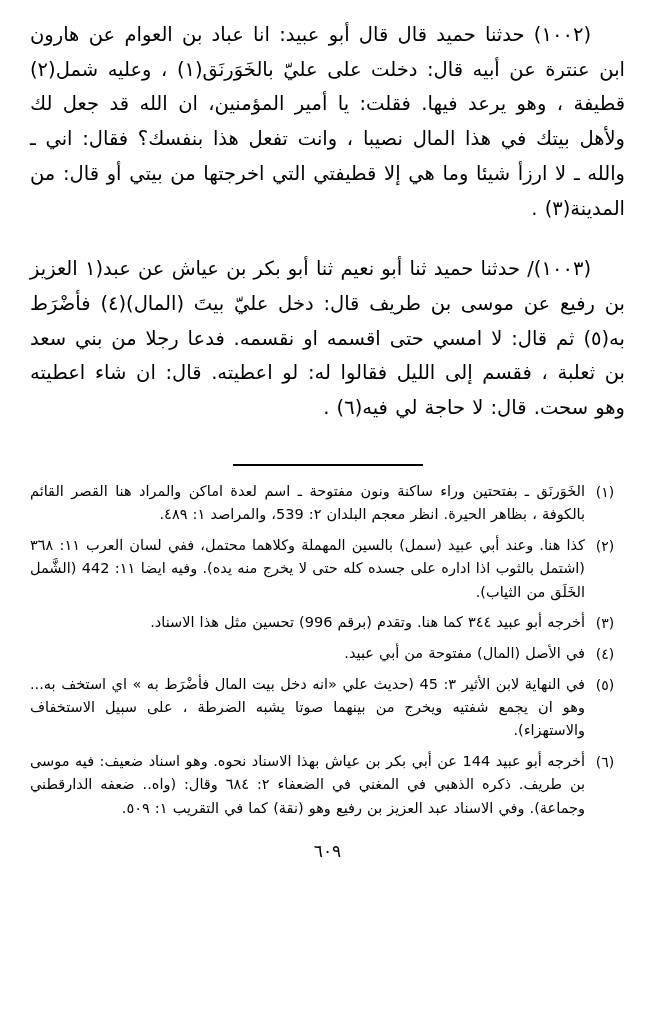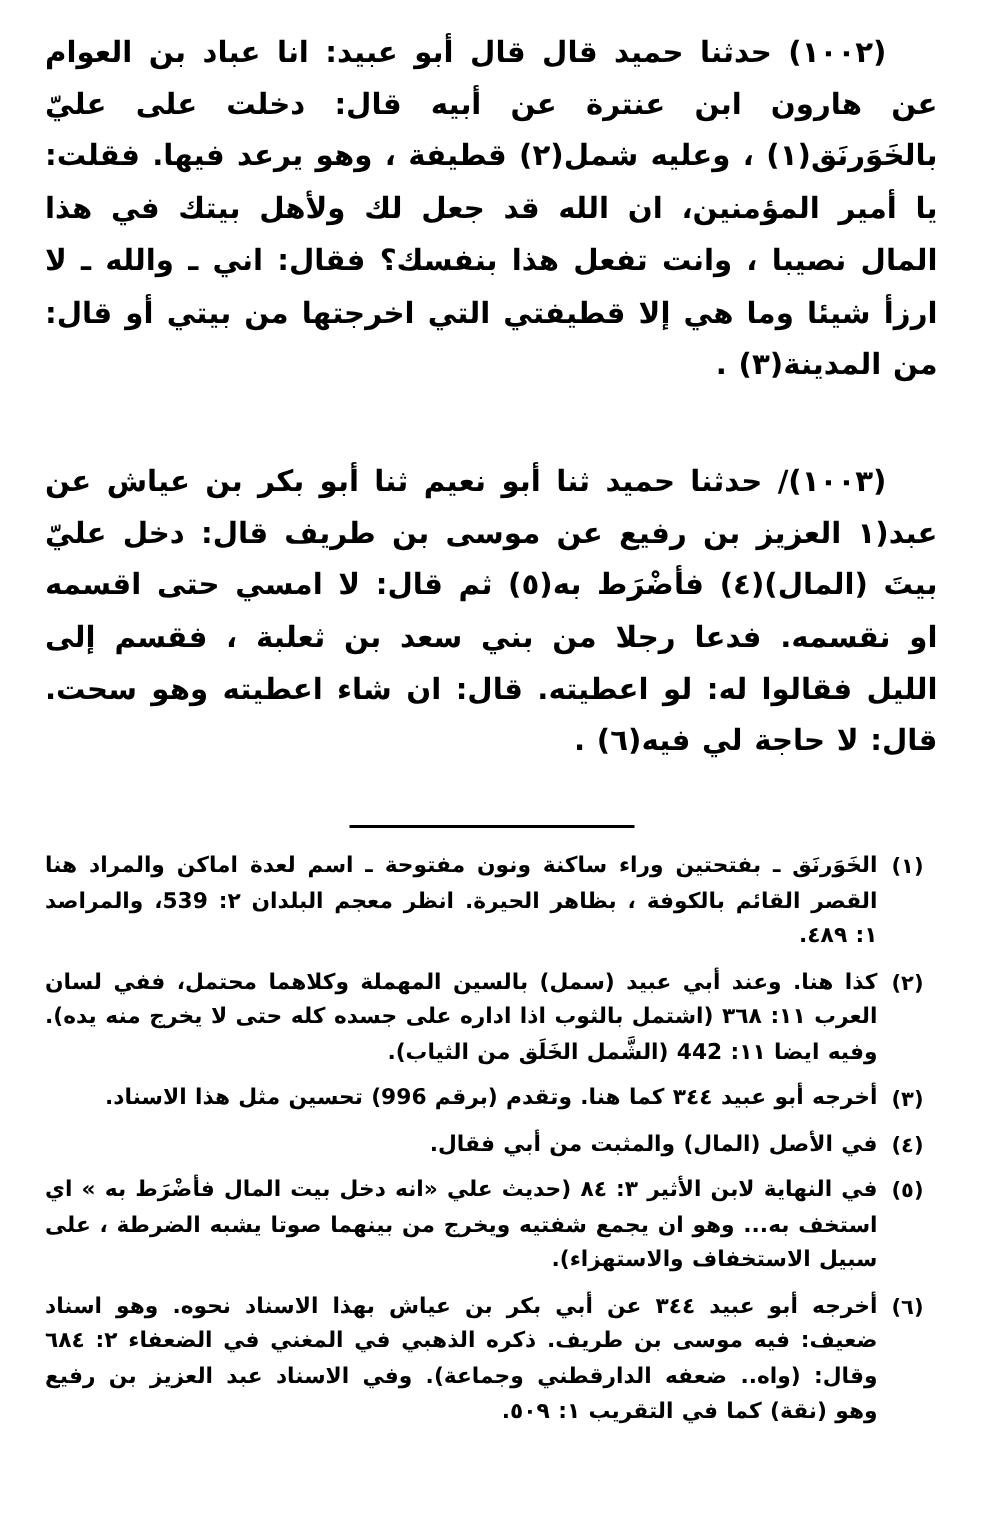--- a/index.html
+++ b/index.html
@@ -16,40 +16,39 @@
     overflow: hidden;
   }
   .page {
     width: 661px;
     height: 812px;
     box-sizing: border-box;
     padding: 18px 36px 10px 30px;
     position: relative;
     display: flex;
     flex-direction: column;
-    font-weight: bold;
   }
   .body-section {
     direction: rtl;
     text-align: justify;
     text-justify: inter-word;
   }
   .para {
     font-size: 19.5px;
     line-height: 1.78;
     margin: 0 0 20px 0;
     text-align: justify;
     text-justify: inter-word;
     word-spacing: 1px;
   }
   .para.first {
     text-indent: 34px;
   }
   .para.second {
-    margin-top: 43px;
+    margin-top: 26px;
     text-indent: 34px;
   }
   .rule-wrap {
     margin: 18px 0 14px 0;
     display: flex;
     justify-content: center;
   }
   .rule {
     width: 190px;
     height: 2px;
@@ -108,26 +107,27 @@
     <div class="note">
       <div class="note-num">(٢)</div>
       <div class="note-text">كذا هنا. وعند أبي عبيد (سمل) بالسين المهملة وكلاهما محتمل، ففي لسان العرب ١١: ٣٦٨ (اشتمل بالثوب اذا اداره على جسده كله حتى لا يخرج منه يده). وفيه ايضا ١١: 442 (الشَّمل الخَلَق من الثياب).</div>
     </div>
     <div class="note">
       <div class="note-num">(٣)</div>
       <div class="note-text">أخرجه أبو عبيد ٣٤٤ كما هنا. وتقدم (برقم 996) تحسين مثل هذا الاسناد.</div>
     </div>
     <div class="note">
       <div class="note-num">(٤)</div>
-      <div class="note-text">في الأصل (المال) والمثبت من أبي فقال.</div>
+      <div class="note-text">في الأصل (المال) مفتوحة من أبي عبيد.</div>
     </div>
     <div class="note">
       <div class="note-num">(٥)</div>
-      <div class="note-text">في النهاية لابن الأثير ٣: ٨٤ (حديث علي «انه دخل بيت المال فأضْرَط به » اي استخف به... وهو ان يجمع شفتيه ويخرج من بينهما صوتا يشبه الضرطة ، على سبيل الاستخفاف والاستهزاء).</div>
+      <div class="note-text">في النهاية لابن الأثير ٣: 45 (حديث علي «انه دخل بيت المال فأضْرَط به » اي استخف به... وهو ان يجمع شفتيه ويخرج من بينهما صوتا يشبه الضرطة ، على سبيل الاستخفاف والاستهزاء).</div>
     </div>
     <div class="note">
       <div class="note-num">(٦)</div>
-      <div class="note-text">أخرجه أبو عبيد ٣٤٤ عن أبي بكر بن عياش بهذا الاسناد نحوه. وهو اسناد ضعيف: فيه موسى بن طريف. ذكره الذهبي في المغني في الضعفاء ٢: ٦٨٤ وقال: (واه.. ضعفه الدارقطني وجماعة). وفي الاسناد عبد العزيز بن رفيع وهو (نقة) كما في التقريب ١: ٥٠٩.</div>
+      <div class="note-text">أخرجه أبو عبيد 144 عن أبي بكر بن عياش بهذا الاسناد نحوه. وهو اسناد ضعيف: فيه موسى بن طريف. ذكره الذهبي في المغني في الضعفاء ٢: ٦٨٤ وقال: (واه.. ضعفه الدارقطني وجماعة). وفي الاسناد عبد العزيز بن رفيع وهو (نقة) كما في التقريب ١: ٥٠٩.</div>
     </div>
   </div>
 
+  <div class="page-number">٦٠٩</div>
 
 </div>
 
 </body></html>

